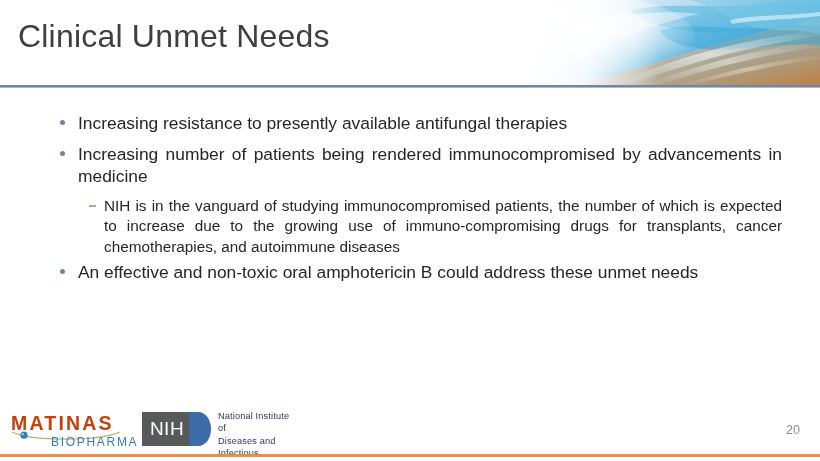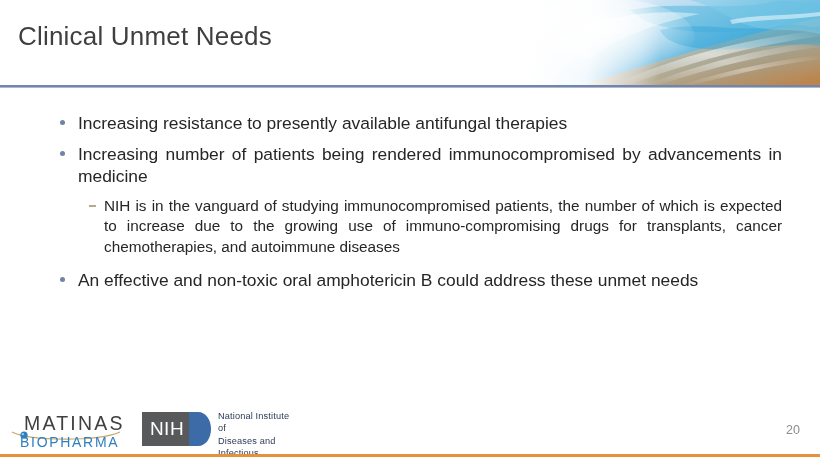--- a/index.html
+++ b/index.html
@@ -42,21 +42,21 @@
     height: 85px;
     background: linear-gradient(to right, #ffffff 0%, #ffffff 42%, rgba(255,255,255,0.88) 68%, rgba(255,255,255,0.35) 90%, rgba(255,255,255,0) 100%);
     pointer-events: none;
   }
 
   
   .title {
     position: absolute;
     left: 18px;
     top: 19px;
-    font-size: 26px;
+    font-size: 32px;
     line-height: 34px;
     color: #3f3f3f;
     font-weight: 400;
     letter-spacing: 0.2px;
     white-space: nowrap;
   }
 
   
   .header-rule {
     position: absolute;
@@ -102,21 +102,21 @@
     width: 5px;
     height: 5px;
     background: #6e84a8;
     border-radius: 50%;
   }
   .bullet .b-text { display: block; }
   .bullet.no-justify { text-align: left; }
 
   .subgroup {
     margin-top: 5px;
-    margin-bottom: 12px;
+    margin-bottom: 4px;
     margin-left: 33px;
   }
   .subbullet {
     position: relative;
     padding-left: 15px;
     color: #262626;
     font-size: 15.3px;
     line-height: 20.5px;
     text-align: justify;
     text-justify: inter-word;
@@ -142,33 +142,33 @@
 
   .logo-matinas {
     position: absolute;
     left: 10px;
     bottom: 12px;
     width: 112px;
     height: 36px;
   }
   .logo-matinas .m-word {
     position: absolute;
-    left: 14px;
+    left: 1px;
     top: 0px;
     font-size: 19.5px;
     letter-spacing: 2.2px;
-    color: #404040;
-    font-weight: 400;
+    color: #c2410c;
+    font-weight: 700;
     line-height: 20px;
   }
   .logo-matinas .m-sub {
     position: absolute;
-    left: 10px;
+    left: 41px;
     top: 24px;
-    font-size: 14px;
+    font-size: 12px;
     letter-spacing: 1.7px;
     color: #2f7fc1;
     line-height: 11px;
   }
   .logo-matinas .m-swoosh {
     position: absolute;
     left: 0;
     top: 17px;
     width: 112px;
     height: 12px;

